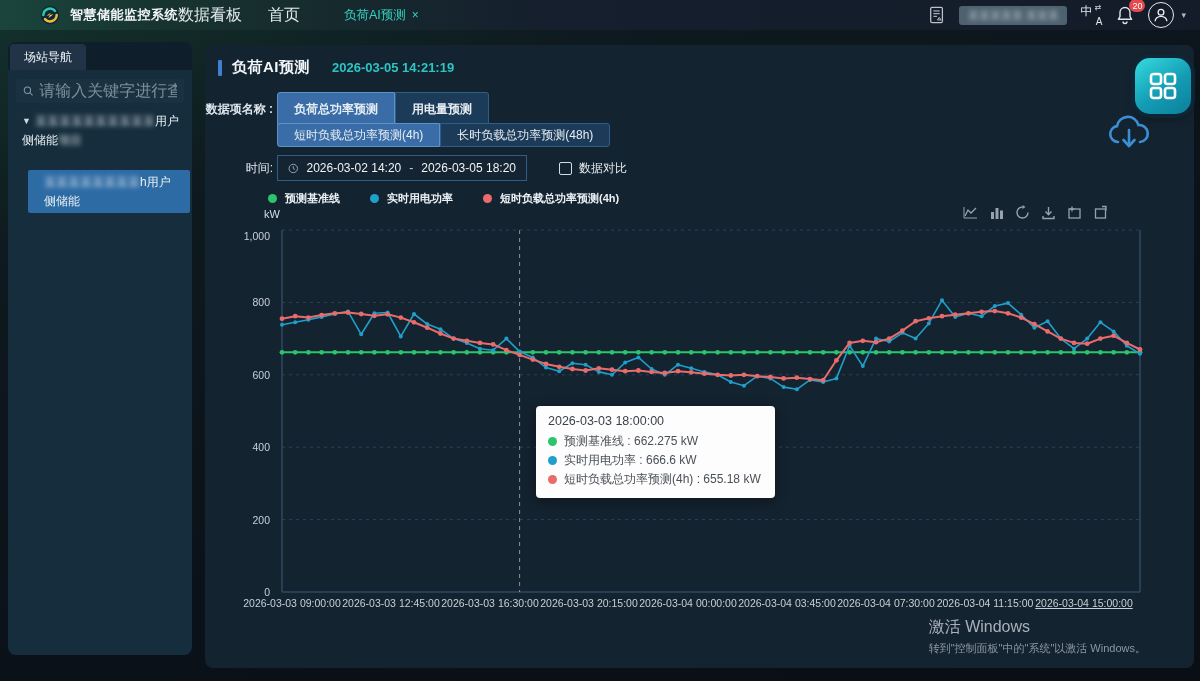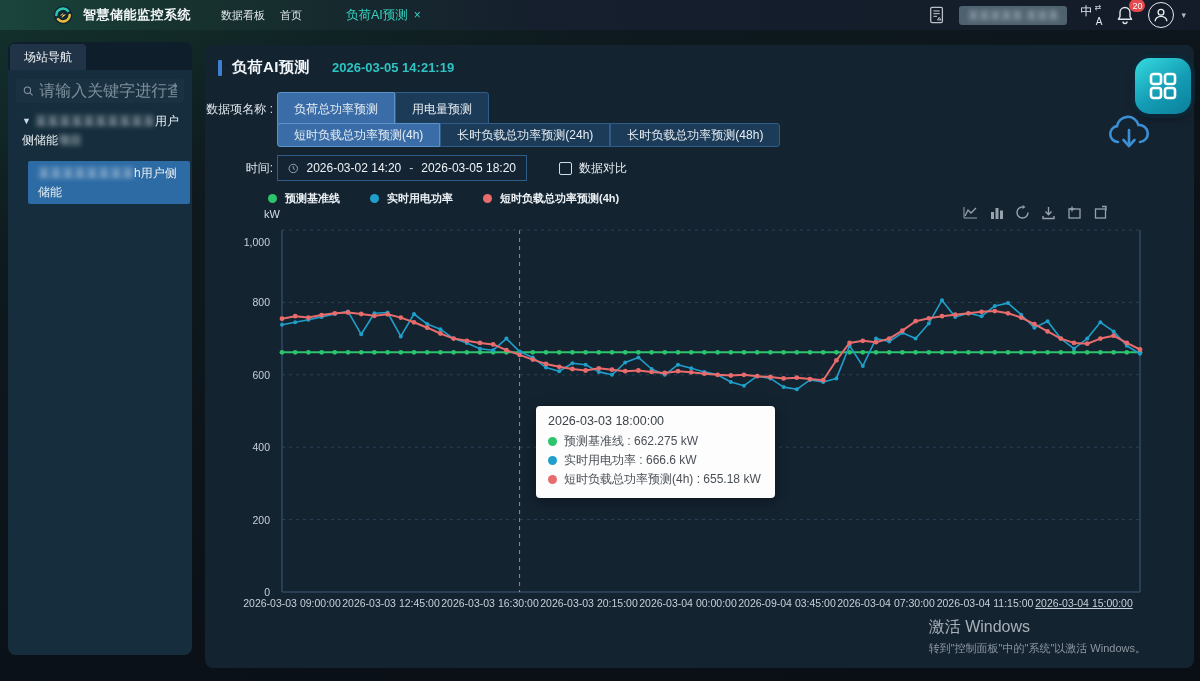--- a/index.html
+++ b/index.html
@@ -5,24 +5,24 @@
   * { margin:0; padding:0; box-sizing:border-box; }
   html,body { width:1200px; height:681px; overflow:hidden; }
   body {
     font-family:"Liberation Sans","DejaVu Sans",sans-serif;
     background:linear-gradient(160deg,#14332d 0%,#0e1a1f 22%,#0b1118 60%,#0a0f15 100%);
     color:#e6ecf1; position:relative;
   }
   
   .topbar{position:absolute;left:0;top:0;width:1200px;height:30px;
     background:linear-gradient(90deg,#1a453c 0%,#17332f 14%,#151f2d 45%,#141c29 100%);
-    display:flex;align-items:center;z-index:5;padding-left:13px;}
+    display:flex;align-items:center;z-index:5;}
   .logo{width:20px;height:20px;margin-left:40px;flex:0 0 auto;}
   .app-title{font-size:13px;font-weight:bold;color:#f2f6f8;margin-left:10px;letter-spacing:.5px;}
-  .menu{display:flex;gap:15px;margin-left:30px;font-size:11px;color:#e3eaee;}
+  .menu{display:flex;gap:26px;font-size:16px;color:#e3eaee;}
   .menu span{cursor:pointer;}
   .doc-tab{margin-left:44px;font-size:12.5px;color:#35d3c0;display:flex;align-items:center;gap:6px;cursor:pointer;}
   .doc-tab .close{color:#35d3c0;font-size:12px;}
   .topbar-right{margin-left:auto;display:flex;align-items:center;gap:13px;margin-right:14px;}
   .redacted-pill{background:#4e616e;border-radius:3px;height:19px;width:108px;display:flex;align-items:center;justify-content:center;overflow:hidden;}
   .blurred{filter:blur(2.6px);opacity:.8;user-select:none;}
   .pill-text{font-size:11px;color:#cfdbe3;white-space:nowrap;}
   .lang-icon{position:relative;width:22px;height:20px;color:#dfe8ee;}
   .lang-icon .zh{position:absolute;left:0;top:-2px;font-size:12px;}
   .lang-icon .en{position:absolute;right:0;bottom:-2px;font-size:10px;}
@@ -37,21 +37,21 @@
     border-radius:8px;overflow:hidden;z-index:2;}
   .side-tabs{height:28px;background:#0e1f2b;display:flex;}
   .side-tab{width:76px;background:#213447;color:#f0f5f8;font-size:12px;display:flex;align-items:center;
     justify-content:center;border-radius:4px 4px 0 0;margin-left:2px;margin-top:2px;cursor:pointer;}
   .side-search{margin:9px 8px 6px 8px;height:24px;background:#1a3141;border-radius:3px;display:flex;
     align-items:center;padding:0 7px;gap:6px;cursor:text;}
   .side-search .ph{font-size:16px;color:#7e8f9c;white-space:nowrap;overflow:hidden;font-family:Liberation Mono, monospace;}
   .tree{font-size:12px;color:#e8eef2;}
   .tree-parent{padding:3px 6px 3px 14px;line-height:1.55;cursor:pointer;}
   .tree-parent .caret{display:inline-block;color:#cfd9e1;font-size:9px;margin-right:4px;transform:translateY(-1px);}
-  .tree-child{margin:9px 2px 0 20px;background:#2d6ba5;padding:3px 10px;line-height:1.55;border-radius:2px;cursor:pointer;}
+  .tree-child{margin:18px 2px 0 20px;background:#2d6ba5;padding:3px 16px;line-height:1.55;border-radius:2px;cursor:pointer;}
   
   .panel{position:absolute;left:205px;top:45px;width:989px;height:623px;background:#142330;
     border-radius:8px;z-index:1;}
   .title-row{position:absolute;left:13px;top:13px;display:flex;align-items:center;}
   .accent{width:4px;height:16px;background:#3f7fd0;border-radius:1px;}
   .page-title{font-size:15px;font-weight:bold;color:#f2f6f9;margin-left:10px;letter-spacing:.5px;}
   .timestamp{font-size:13px;color:#2cc5c3;margin-left:22px;font-weight:bold;}
   .form-row{position:absolute;display:flex;align-items:center;}
   .form-label{width:68px;text-align:right;font-size:12px;color:#dfe7ed;margin-right:4px;white-space:nowrap;}
   .seg{display:flex;margin-left:0;}
@@ -171,33 +171,32 @@
   </div>
 </aside>
 
 <main class="panel">
   <div class="title-row">
     <div class="accent"></div>
     <div class="page-title">负荷AI预测</div>
     <div class="timestamp">2026-03-05 14:21:19</div>
   </div>
 
-  <div class="form-row" style="left:0;top:47px;">
+  <div class="form-row" style="left:0;top:47px;font-weight:bold;">
     <div class="form-label">数据项名称 :</div>
     <div class="seg" id="primary-tabs">
         <div class="seg-btn active">负荷总功率预测</div>
         <div class="seg-btn">用电量预测</div>
       </div>
   </div>
 
   <div class="form-row" style="left:0;top:78px;">
     <div class="form-label"></div>
     <div class="seg subseg" id="sub-tabs">
         <div class="seg-btn active">短时负载总功率预测(4h)</div>
-        <div class="seg-btn">长时负载总功率预测(24h)</div>
         <div class="seg-btn">长时负载总功率预测(48h)</div>
       </div>
   </div>
 
   <div class="form-row" style="left:0;top:110px;">
     <div class="form-label">时间:</div>
     <div class="time-box">
       <svg width="13" height="13" viewBox="0 0 14 14">
         <circle cx="7" cy="7" r="5.6" fill="none" stroke="#9fb0bd" stroke-width="1.2"></circle>
         <path d="M7 3.8V7l2.3 1.4" fill="none" stroke="#9fb0bd" stroke-width="1.2"></path>
@@ -257,21 +256,21 @@
         <path d="M9 1.5h4v4" fill="none" stroke="#aeb9c3" stroke-width="1.3"></path>
       </svg>
     </div>
 
   <div class="y-labels" id="y-labels" style="left:5px;">
       <div style="top: 362px;">0</div>
       <div style="top: 289.6px;">200</div>
       <div style="top: 217.2px;">400</div>
       <div style="top: 144.8px;">600</div>
       <div style="top: 72.4px;">800</div>
-      <div style="top: 12px;">1,000</div>
+      <div style="top: 6px;">1,000</div>
     </div>
 
   <div class="chart-wrap">
     <svg id="chart-svg" width="858" height="362">
         <line x1="0" y1="289.6" x2="858" y2="289.6" stroke="#2a4158" stroke-width="1" stroke-dasharray="3 4"></line>
         <line x1="0" y1="217.2" x2="858" y2="217.2" stroke="#2a4158" stroke-width="1" stroke-dasharray="3 4"></line>
         <line x1="0" y1="144.8" x2="858" y2="144.8" stroke="#2a4158" stroke-width="1" stroke-dasharray="3 4"></line>
         <line x1="0" y1="72.39999999999998" x2="858" y2="72.39999999999998" stroke="#2a4158" stroke-width="1" stroke-dasharray="3 4"></line>
         <line x1="0" y1="0" x2="858" y2="0" stroke="#2a4158" stroke-width="1" stroke-dasharray="3 4"></line>
         <line x1="0" y1="0" x2="0" y2="362" stroke="#3b5b7b" stroke-width="1"></line>
@@ -498,21 +497,21 @@
         </div>
     </div>
   </div>
 
   <div class="x-labels" id="x-labels">
       <div style="left: 10px;">2026-03-03 09:00:00</div>
       <div style="left: 109px;">2026-03-03 12:45:00</div>
       <div style="left: 208px;">2026-03-03 16:30:00</div>
       <div style="left: 307px;">2026-03-03 20:15:00</div>
       <div style="left: 406px;">2026-03-04 00:00:00</div>
-      <div style="left: 505px;">2026-09-04 03:45:00</div>
+      <div style="left: 505px;">2026-03-04 03:45:00</div>
       <div style="left: 604px;">2026-03-04 07:30:00</div>
       <div style="left: 703px;">2026-03-04 11:15:00</div>
       <div style="left: 802px; text-decoration: underline;">2026-03-04 15:00:00</div>
     </div>
 
   <div class="watermark">
     <div class="wm1">激活 Windows</div>
     <div class="wm2">转到"控制面板"中的"系统"以激活 Windows。</div>
   </div>
 </main>

